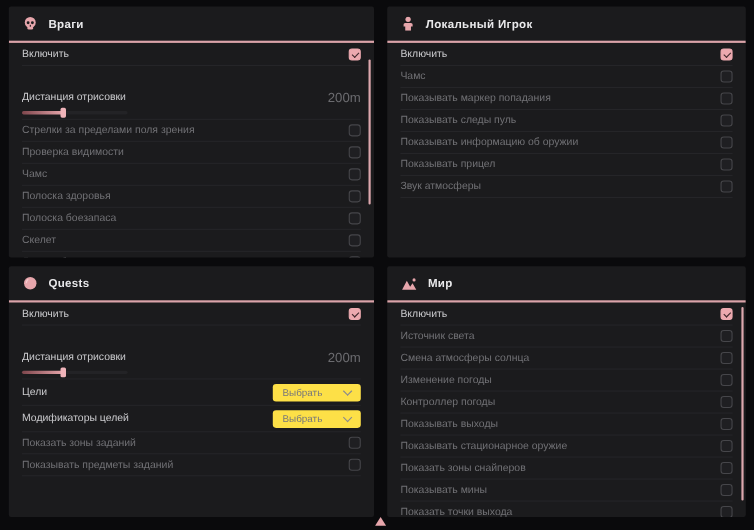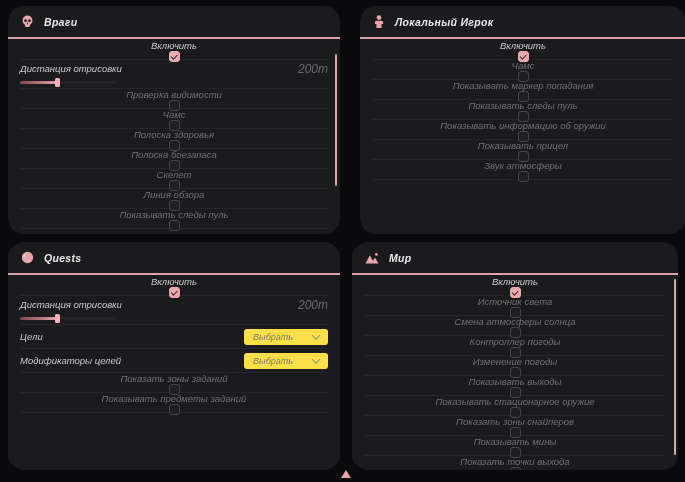--- a/index.html
+++ b/index.html
@@ -1,31 +1,31 @@
 <!DOCTYPE html>
 <html><head>
 <meta charset="utf-8">
 <style>
   html,body{margin:0;padding:0;background:#0a0a0c;}
   .screen{position:relative;width:685px;height:482px;background:#0a0a0c;overflow:hidden;
           font-family:"Liberation Sans",sans-serif;-webkit-font-smoothing:antialiased;}
-  .panel{position:absolute;background:#1b1b1d;border-radius:16px;overflow:hidden;font-style:italic;}
+  .panel{position:absolute;background:#1b1b1d;border-radius:2px;overflow:hidden;}
   #p0{left:8px;top:6px;width:332px;height:228px;}
-  #p1{left:360px;top:6px;width:326px;height:228px;}
+  #p1{left:352px;top:6px;width:326px;height:228px;}
   #p2{left:8px;top:242px;width:332px;height:228px;}
   #p3{left:352px;top:242px;width:326px;height:228px;}
   .panel header{height:31px;display:flex;align-items:center;gap:10px;padding:0 13px;
                 border-bottom:2px solid #dba3a9;}
   .panel header .icon{display:flex;align-items:center;}
   .panel h2{margin:0;font-size:10.5px;font-weight:bold;color:#e9e9eb;letter-spacing:.3px;}
   .rows{padding:1px 12px 0 12px;}
   .row{display:flex;justify-content:space-between;align-items:center;border-bottom:1px solid #252528;}
-  .row-toggle{height:19px;flex-direction:column;}
+  .row-toggle{height:19px;}
   .row-select{height:23px;}
-  .row-slider{display:block;height:26px;padding-top:2px;}
+  .row-slider{display:block;height:26px;padding-top:2px;margin-top:20px;}
   .row-slider .top{display:flex;justify-content:space-between;align-items:center;height:13px;}
   .lbl{font-size:9.5px;color:#717175;}
   .lbl.bright{color:#cbcbce;}
   .val{font-size:12px;color:#6b6b6f;}
   .checkbox{width:11px;height:11px;border-radius:3px;border:1px solid #46464a;background:#1f1f22;
             box-sizing:border-box;display:flex;align-items:center;justify-content:center;flex:0 0 auto;}
   .checkbox.checked{background:#eca9af;border-color:#eca9af;}
   .checkbox.checked::after{content:"";width:5px;height:2.5px;border-left:1.5px solid #41282c;
             border-bottom:1.5px solid #41282c;transform:rotate(-45deg) translate(0.5px,-0.5px);}
   .slider{position:relative;width:96px;height:9px;margin-top:3px;}
@@ -74,20 +74,24 @@
             <span class="lbl bright">Дистанция отрисовки</span>
             <span class="val">200m</span>
           </div>
           <div class="slider">
             <div class="track"></div>
             <div class="fill" style="width:40%"></div>
             <div class="knob" style="left:calc(40% - 3px)"></div>
           </div>
         </div>
         <div class="row row-toggle">
+          <span class="lbl">Стрелки за пределами поля зрения</span>
+          <span class="checkbox"></span>
+        </div>
+        <div class="row row-toggle">
           <span class="lbl">Проверка видимости</span>
           <span class="checkbox"></span>
         </div>
         <div class="row row-toggle">
           <span class="lbl">Чамс</span>
           <span class="checkbox"></span>
         </div>
         <div class="row row-toggle">
           <span class="lbl">Полоска здоровья</span>
           <span class="checkbox"></span>
@@ -222,25 +226,25 @@
         </div>
         <div class="row row-toggle">
           <span class="lbl">Источник света</span>
           <span class="checkbox"></span>
         </div>
         <div class="row row-toggle">
           <span class="lbl">Смена атмосферы солнца</span>
           <span class="checkbox"></span>
         </div>
         <div class="row row-toggle">
+          <span class="lbl">Изменение погоды</span>
+          <span class="checkbox"></span>
+        </div>
+        <div class="row row-toggle">
           <span class="lbl">Контроллер погоды</span>
-          <span class="checkbox"></span>
-        </div>
-        <div class="row row-toggle">
-          <span class="lbl">Изменение погоды</span>
           <span class="checkbox"></span>
         </div>
         <div class="row row-toggle">
           <span class="lbl">Показывать выходы</span>
           <span class="checkbox"></span>
         </div>
         <div class="row row-toggle">
           <span class="lbl">Показывать стационарное оружие</span>
           <span class="checkbox"></span>
         </div>

